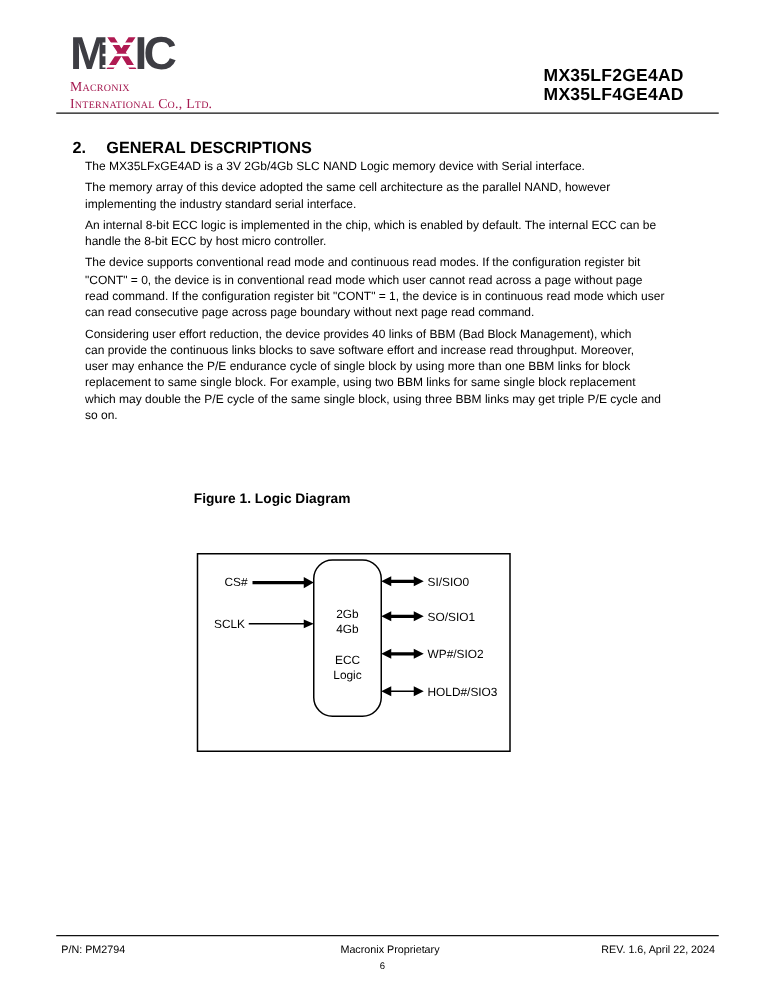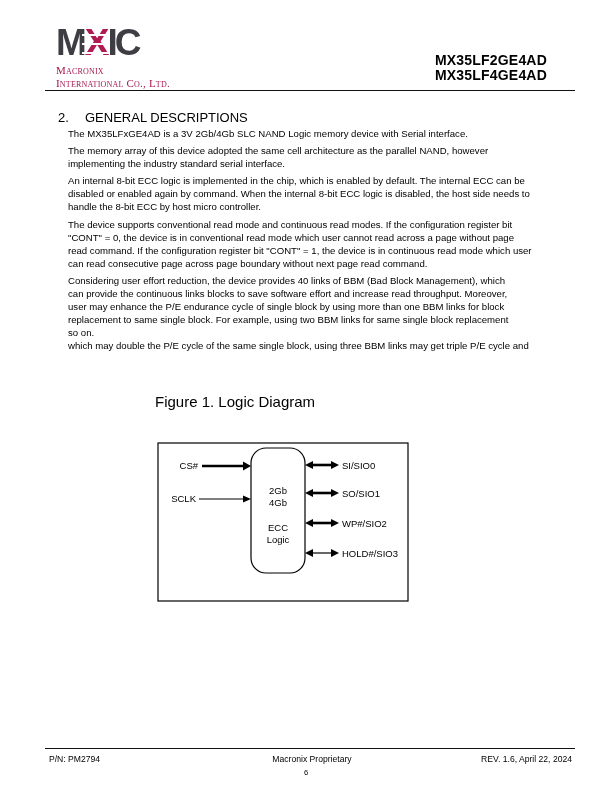--- a/index.html
+++ b/index.html
@@ -23,26 +23,26 @@
     font-family:"Liberation Serif", serif; font-weight:normal;
     font-variant:small-caps; font-size:11px; line-height:13px; letter-spacing:0.2px;
   }
   #part-numbers {
     position:absolute; right:65px; top:53px; text-align:right;
     font-weight:bold; font-size:14px; line-height:15px; letter-spacing:0.2px; color:#000;
   }
   .rule { position:absolute; left:45px; right:37px; border-top:1.5px solid #111; }
   #header-rule { top:90px; }
   
-  #section-heading { position:absolute; left:58px; top:110px; font-size:13px; font-weight:normal; color:#000; }
+  #section-heading { position:absolute; left:58px; top:110px; font-size:13px; font-weight:bold; color:#000; }
   #section-heading .num { display:inline-block; width:27px; }
   #body-text { position:absolute; left:68px; top:127px; width:499px; font-size:9.6px; line-height:13.1px; color:#000; }
   #body-text p { margin:0 0 4px 0; }
   
-  #figure-caption { position:absolute; left:155px; top:393px; font-size:15px; font-weight:normal; color:#000;text-align:center; }
+  #figure-caption { position:absolute; left:155px; top:393px; font-size:11px; font-weight:bold; color:#000;text-align:center; }
   #logic-diagram { position:absolute; left:150px; top:435px; }
   #logic-diagram text { font-family:"Liberation Sans", sans-serif; font-size:9.5px; fill:#000; }
   #logic-diagram .blk-label { text-anchor:middle; }
   #logic-diagram .sig-line { stroke:#000; fill:none; }
   #logic-diagram .head { fill:#000; stroke:none; }
   
   #footer-rule { top:748px; }
   .footer-text { position:absolute; top:754px; font-size:8.6px; color:#000; }
   #footer-pn { left:49px; }
   #footer-center { left:0; right:0; text-align:center;margin-left:12px; }
@@ -76,38 +76,37 @@
       <span>The MX35LFxGE4AD is a 3V 2Gb/4Gb SLC NAND Logic memory device with Serial interface.</span>
     </p>
     <p>
       </p>
       <div>The memory array of this device adopted the same cell architecture as the parallel NAND, however</div>
       <div>implementing the industry standard serial interface.</div>
     <p></p>
     <p>
       </p>
       <div>An internal 8-bit ECC logic is implemented in the chip, which is enabled by default. The internal ECC can be</div>
-      <div>disabled or enabled again by command. When the internal 8-bit ECC logic is disabled, the host side needs to</div>
       <div>handle the 8-bit ECC by host micro controller.</div>
     <p></p>
     <p>
       </p>
       <div>The device supports conventional read mode and continuous read modes. If the configuration register bit</div>
       <div>"CONT" = 0, the device is in conventional read mode which user cannot read across a page without page</div>
       <div>read command. If the configuration register bit "CONT" = 1, the device is in continuous read mode which user</div>
       <div>can read consecutive page across page boundary without next page read command.</div>
     <p></p>
     <p>
       </p>
       <div>Considering user effort reduction, the device provides 40 links of BBM (Bad Block Management), which</div>
       <div>can provide the continuous links blocks to save software effort and increase read throughput. Moreover,</div>
       <div>user may enhance the P/E endurance cycle of single block by using more than one BBM links for block</div>
       <div>replacement to same single block. For example, using two BBM links for same single block replacement</div>
+      <div>which may double the P/E cycle of the same single block, using three BBM links may get triple P/E cycle and</div>
       <div>so on.</div>
-      <div>which may double the P/E cycle of the same single block, using three BBM links may get triple P/E cycle and</div>
     <p></p>
   </div>
 
   <div id="figure-caption">Figure 1. Logic Diagram</div>
 
   <svg id="logic-diagram" width="270" height="175" viewBox="0 0 270 175">
 
     <rect x="8" y="8" width="250" height="158" fill="none" stroke="#000" stroke-width="1.2"></rect>
 
     <rect x="101" y="13" width="54" height="125" rx="15" ry="15" fill="none" stroke="#000" stroke-width="1.2"></rect>

